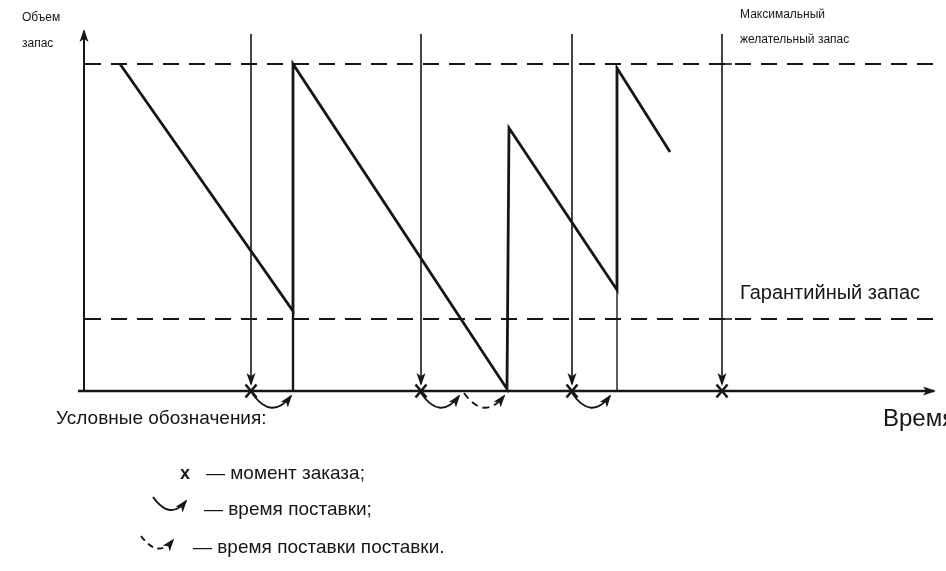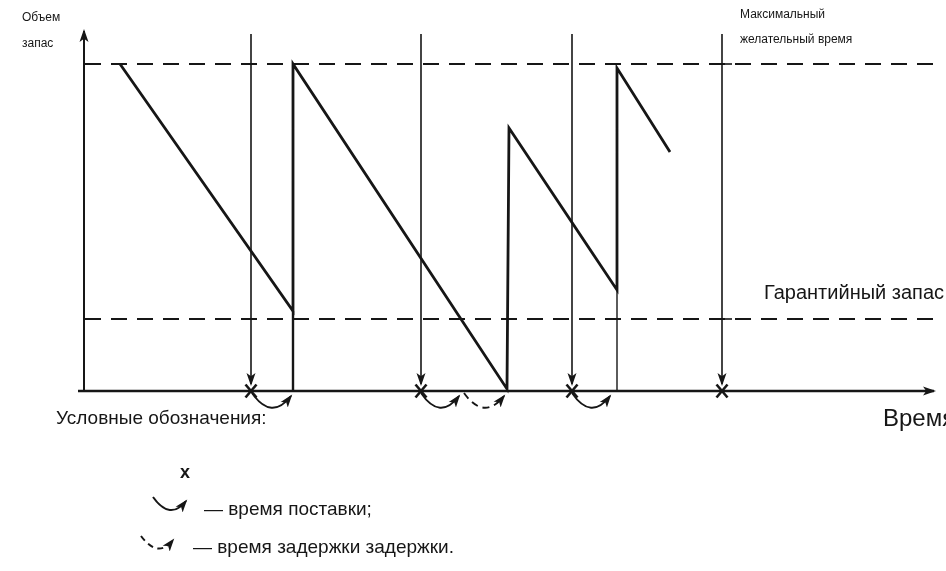--- a/index.html
+++ b/index.html
@@ -5,21 +5,21 @@
   html,body{margin:0;padding:0;}
   body{
     width:946px;height:571px;position:relative;overflow:hidden;
     background:#ffffff;color:#161616;
     font-family:"Liberation Sans", sans-serif;
   }
   .abs{position:absolute;}
   #figure{position:absolute;left:0;top:0;width:946px;height:571px;}
   .y-axis-label{left:2px;top:4px;font-size:12px;line-height:26px;margin-left:20px;}
   .max-level-label{left:740px;top:2px;font-size:12px;line-height:25px;}
-  .safety-level-label{left:764px;top:281px;font-size:20px;}
+  .safety-level-label{left:740px;top:281px;font-size:20px;}
   .x-axis-label{left:883px;top:404px;font-size:24px;}
   .legend-title{left:56px;top:407px;font-size:19px;}
   .lrow{position:absolute;display:flex;align-items:center;font-size:19px;}
   .lrow1{left:172px;top:462px;}
   .lrow2{left:150px;top:493px;}
   .lrow3{left:137px;top:531px;}
   .symx{display:inline-block;width:26px;text-align:center;font-size:18px;font-weight:bold;}
   .sym-svg{display:inline-block;}
   .ltxt{margin-left:8px;white-space:nowrap;}
 </style>
@@ -60,44 +60,45 @@
     <path d="M 572 393 Q 591 421 610 396" fill="none" stroke="#161616" stroke-width="1.9" marker-end="url(#ah)"></path>
   </svg>
 
 <div class="abs y-axis-label">
   <div>Объем</div>
   <div>запас</div>
 </div>
 
 <div class="abs max-level-label">
   <div>Максимальный</div>
-  <div>желательный время</div>
+  <div>желательный запас</div>
 </div>
 
 <div class="abs safety-level-label">Гарантийный запас</div>
 
 <div class="abs x-axis-label">Время</div>
 
 <div>
   <div class="abs legend-title">Условные обозначения:</div>
 
   <div class="lrow lrow1">
     <span class="symx">х</span>
+    <span class="ltxt">— момент заказа;</span>
   </div>
 
   <div class="lrow lrow2">
     <span class="sym-svg">
       <svg width="46" height="26" viewBox="0 0 46 26">
         <path d="M3,4 Q20,28 36,8" fill="none" stroke="#161616" stroke-width="2" marker-end="url(#ah)"></path>
       </svg>
     </span>
     <span class="ltxt">— время поставки;</span>
   </div>
 
   <div class="lrow lrow3">
     <span class="sym-svg">
       <svg width="48" height="26" viewBox="0 0 48 26">
         <path d="M4,5 Q21,28 36,9" fill="none" stroke="#161616" stroke-width="2" stroke-dasharray="6 4.5" marker-end="url(#ah)"></path>
       </svg>
     </span>
-    <span class="ltxt">— время задержки задержки.</span>
+    <span class="ltxt">— время поставки поставки.</span>
   </div>
 </div>
 
 </body></html>

